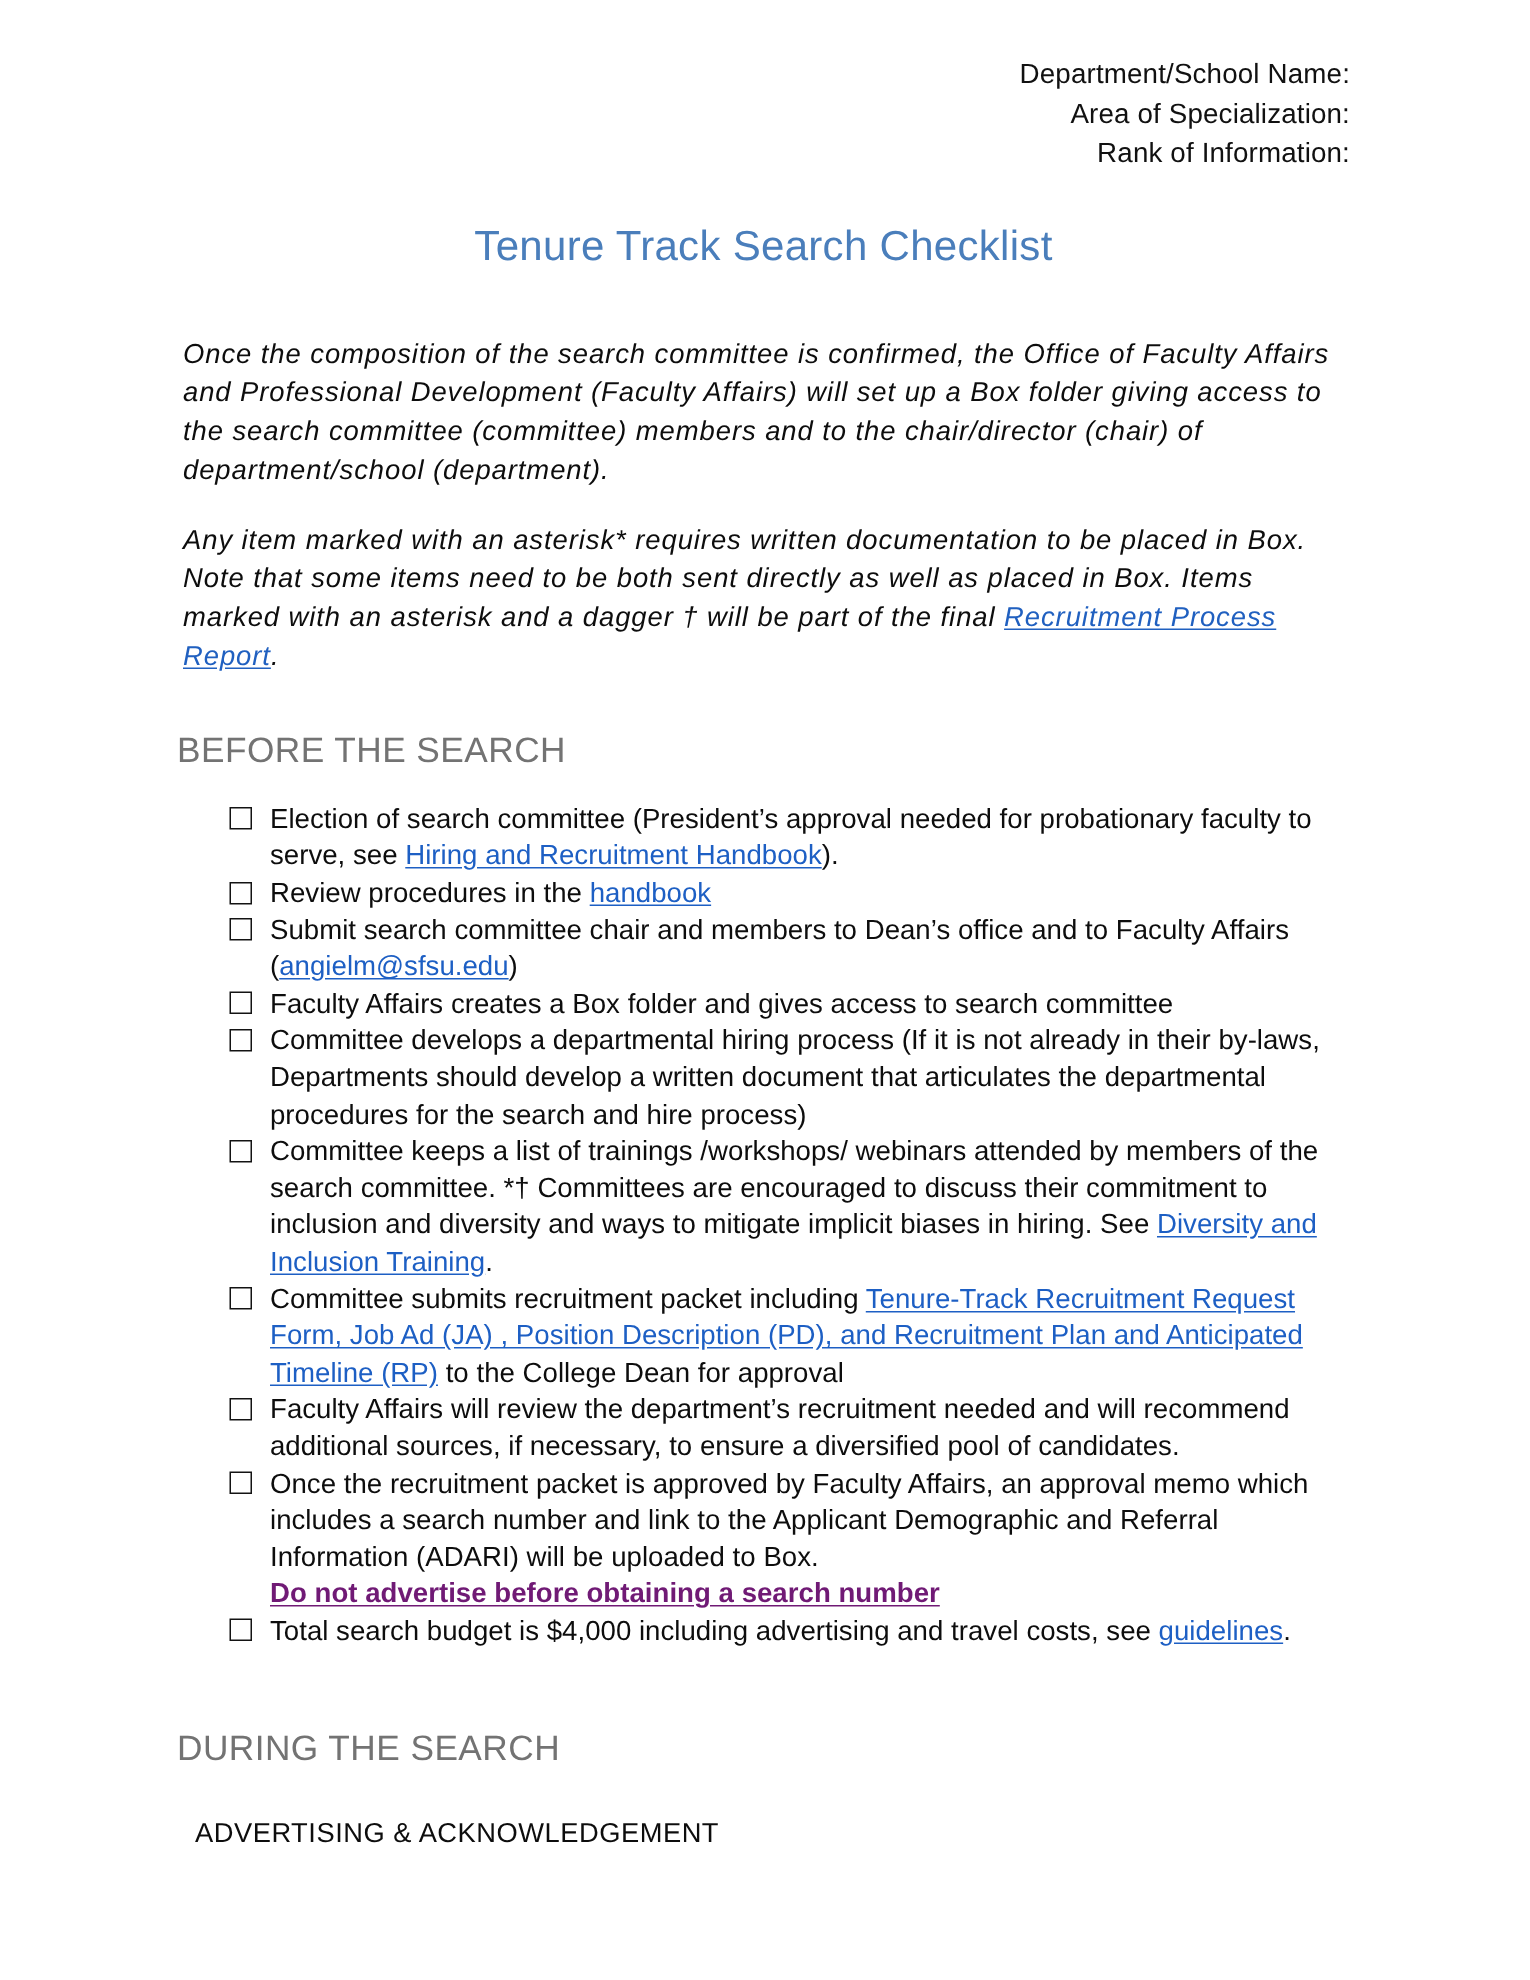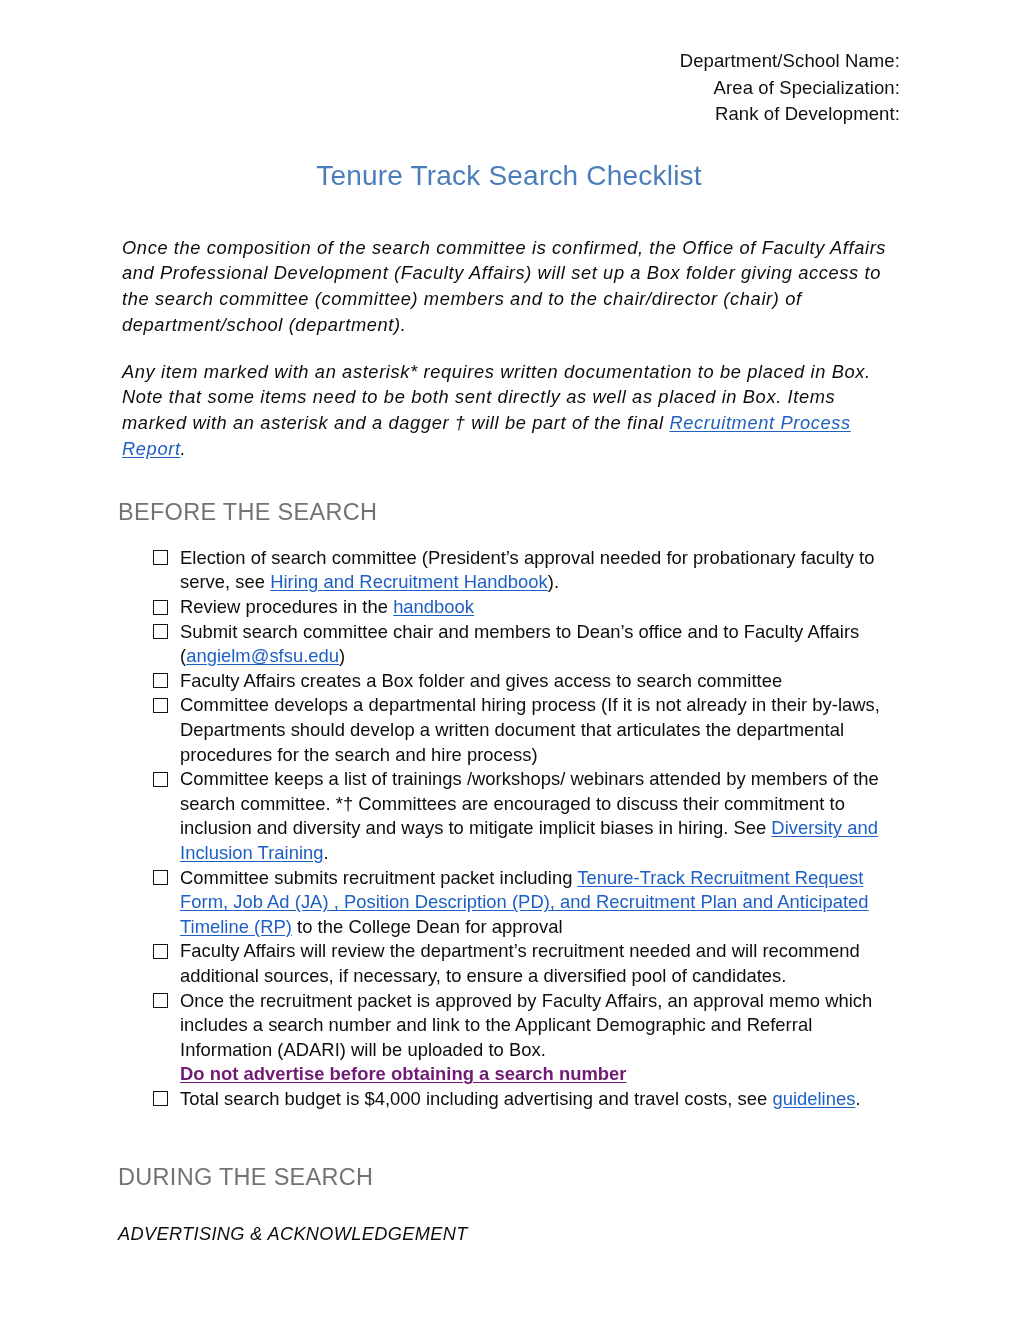--- a/index.html
+++ b/index.html
@@ -13,21 +13,21 @@
     height: 1320px;
     font-family: "Liberation Sans", sans-serif;
     color: #000000;
     position: relative;
     overflow: hidden;
   }
   .page {
     width: 1020px;
     height: 1320px;
     box-sizing: border-box;
-    padding: 48px 120px 0 118px;
+    padding: 36px 120px 0 118px;
     position: relative;
   }
 
   
   .doc-header {
     text-align: right;
     font-size: 18.5px;
     line-height: 26.5px;
     color: #111111;
     letter-spacing: 0.1px;
@@ -72,22 +72,21 @@
   .section-heading.before { margin-top: 36px; }
   .section-heading.during { margin-top: 51px; }
 
   
   .sub-heading {
     color: #0d0d0d;
     font-size: 18.2px;
     font-weight: 400;
     letter-spacing: 0.35px;
     line-height: 24px;
-    margin: 31px 0 0 0;
-    font-style: italic;
+    margin: 31px 0 0 12px;
   }
 
   
   .checklist {
     margin: 20px 0 0 0;
     padding: 0;
     list-style: none;
   }
   .check-item {
     position: relative;
@@ -134,21 +133,21 @@
   }
 </style>
 </head>
 <body>
 
 <div class="page">
 
   <div class="doc-header">
     <div>Department/School Name:</div>
     <div>Area of Specialization:</div>
-    <div>Rank of Development:</div>
+    <div>Rank of Information:</div>
   </div>
 
   <h1 class="doc-title">Tenure Track Search Checklist</h1>
 
   <p class="intro first">Once the composition of the search committee is confirmed, the Office of Faculty Affairs and Professional Development (Faculty Affairs) will set up a Box folder giving access to the search committee (committee) members and to the chair/director (chair) of department/school (department).</p>
 
   <p class="intro second"><span>Any item marked with an asterisk* requires written documentation to be placed in Box. Note that some items need to be both sent directly as well as placed in Box. Items marked with an asterisk and a dagger † will be part of the final </span><span class="doclink">Recruitment Process Report</span><span>.</span></p>
 
   <h2 class="section-heading before">BEFORE THE SEARCH</h2>
 

